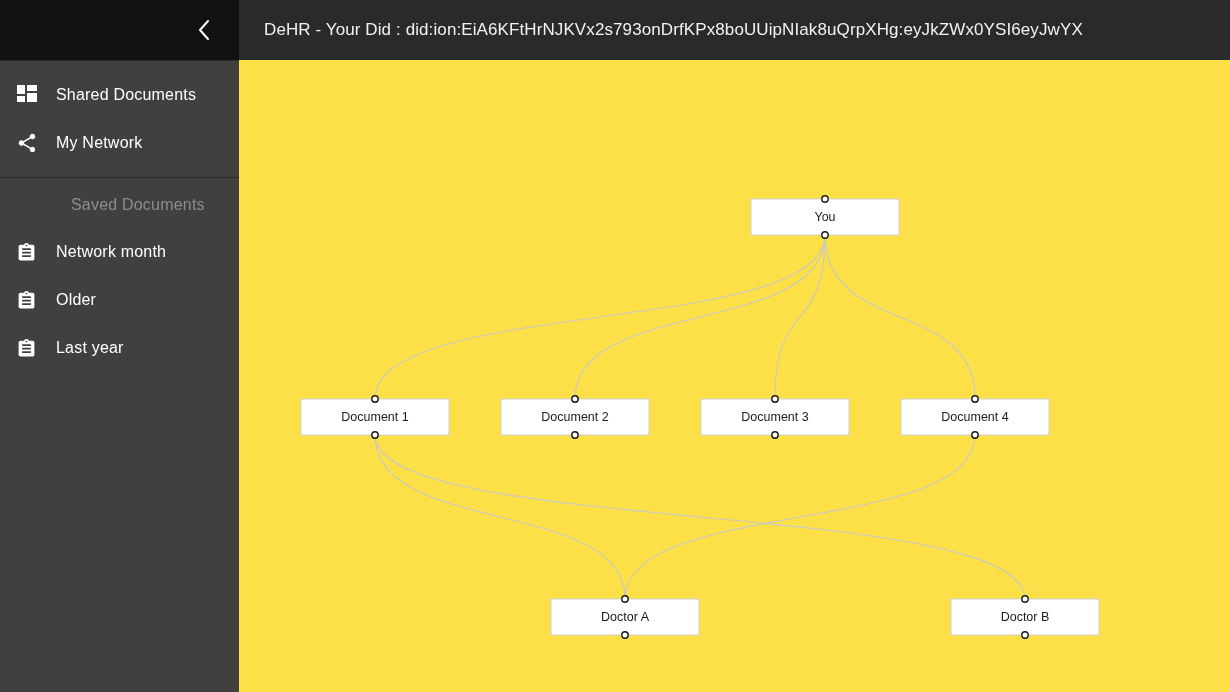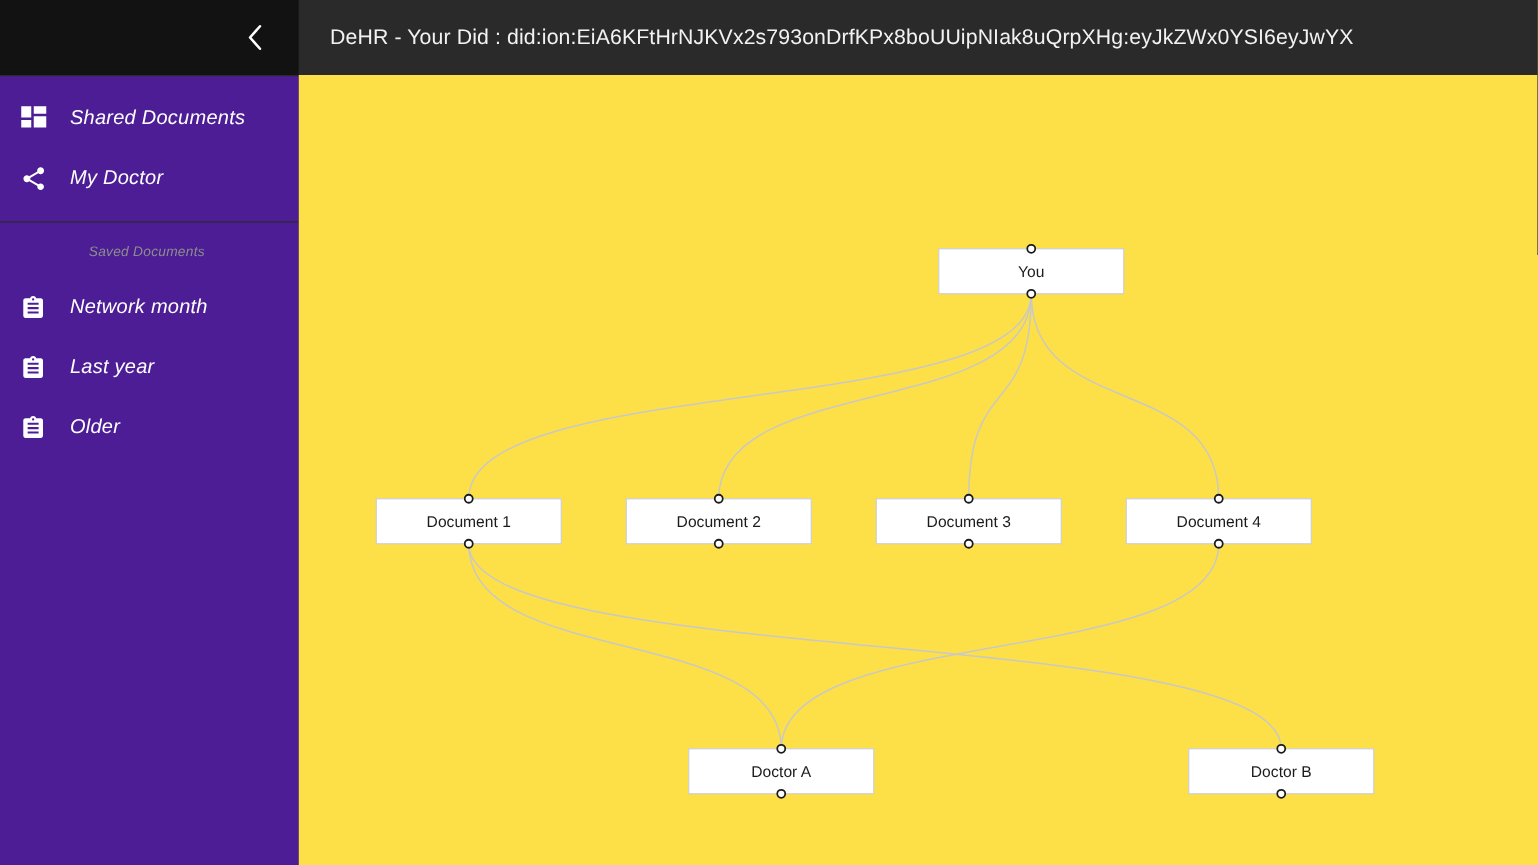--- a/index.html
+++ b/index.html
@@ -71,24 +71,23 @@
   .body-row {
     display: flex;
     flex: 1 1 auto;
     min-height: 0;
   }
 
   
   .sidebar {
     width: 239px;
     flex: 0 0 239px;
-    background: #4c1d95;
+    background: #404040;
     border-top: 1px solid #2b2b2b;
     padding-top: 0;
-    font-style: italic;
   }
 
   .nav-group { padding: 0; }
 
   .nav-group.bordered {
     border-bottom: 1px solid #2b2b2b;
     padding-bottom: 10px;
     padding-top: 10px;
   }
 
@@ -113,21 +112,21 @@
 
   .nav-label {
     color: #ffffff;
     font-size: 16px;
     font-weight: 400;
     letter-spacing: 0.2px;
   }
 
   .section-title {
     color: #8d8d8d;
-    font-size: 11px;
+    font-size: 16px;
     padding: 18px 0 14px 71px;
     letter-spacing: 0.2px;
     user-select: none;
   }
 
   
   .canvas {
     flex: 1 1 auto;
     position: relative;
     background: #fde047;
@@ -203,21 +202,21 @@
           </span>
           <span class="nav-label">Shared Documents</span>
         </div>
 
         <div class="nav-item">
           <span class="nav-icon">
             <svg width="22" height="22" viewBox="0 0 24 24" aria-hidden="true">
               <path fill="#ffffff" d="M18 16.08c-.76 0-1.44.3-1.96.77L8.91 12.7c.05-.23.09-.46.09-.7s-.04-.47-.09-.7l7.05-4.11c.54.5 1.25.81 2.04.81 1.66 0 3-1.34 3-3s-1.34-3-3-3-3 1.34-3 3c0 .24.04.47.09.7L8.04 9.81C7.5 9.31 6.79 9 6 9c-1.66 0-3 1.34-3 3s1.34 3 3 3c.79 0 1.5-.31 2.04-.81l7.12 4.16c-.05.21-.08.43-.08.65 0 1.61 1.31 2.92 2.92 2.92s2.92-1.31 2.92-2.92-1.31-2.92-2.92-2.92z"></path>
             </svg>
           </span>
-          <span class="nav-label">My Doctor</span>
+          <span class="nav-label">My Network</span>
         </div>
 
       </div>
 
       <div class="nav-group">
 
         <div class="section-title">Saved Documents</div>
 
         <div class="nav-item">
           <span class="nav-icon">
@@ -227,30 +226,30 @@
           </span>
           <span class="nav-label">Network month</span>
         </div>
 
         <div class="nav-item">
           <span class="nav-icon">
             <svg width="21" height="21" viewBox="0 0 24 24" aria-hidden="true">
               <path fill="#ffffff" d="M19 3h-4.18C14.4 1.84 13.3 1 12 1s-2.4.84-2.82 2H5c-1.1 0-2 .9-2 2v14c0 1.1.9 2 2 2h14c1.1 0 2-.9 2-2V5c0-1.1-.9-2-2-2zm-7 0c.55 0 1 .45 1 1s-.45 1-1 1-1-.45-1-1 .45-1 1-1zm5 14H7v-2h10v2zm0-4H7v-2h10v2zm0-4H7V7h10v2z"></path>
             </svg>
           </span>
-          <span class="nav-label">Last year</span>
+          <span class="nav-label">Older</span>
         </div>
 
         <div class="nav-item">
           <span class="nav-icon">
             <svg width="21" height="21" viewBox="0 0 24 24" aria-hidden="true">
               <path fill="#ffffff" d="M19 3h-4.18C14.4 1.84 13.3 1 12 1s-2.4.84-2.82 2H5c-1.1 0-2 .9-2 2v14c0 1.1.9 2 2 2h14c1.1 0 2-.9 2-2V5c0-1.1-.9-2-2-2zm-7 0c.55 0 1 .45 1 1s-.45 1-1 1-1-.45-1-1 .45-1 1-1zm5 14H7v-2h10v2zm0-4H7v-2h10v2zm0-4H7V7h10v2z"></path>
             </svg>
           </span>
-          <span class="nav-label">Older</span>
+          <span class="nav-label">Last year</span>
         </div>
 
       </div>
     </nav>
 
     <main class="canvas">
       <svg class="graph-svg" id="graph-svg" viewBox="0 0 991 632" preserveAspectRatio="none">
         <g id="edges-layer">
             <path d="M 586 175 C 586 276.68, 136 237.32, 136 339" class="edge-path"></path>
             <path d="M 586 175 C 586 276.68, 336 237.32, 336 339" class="edge-path"></path>

